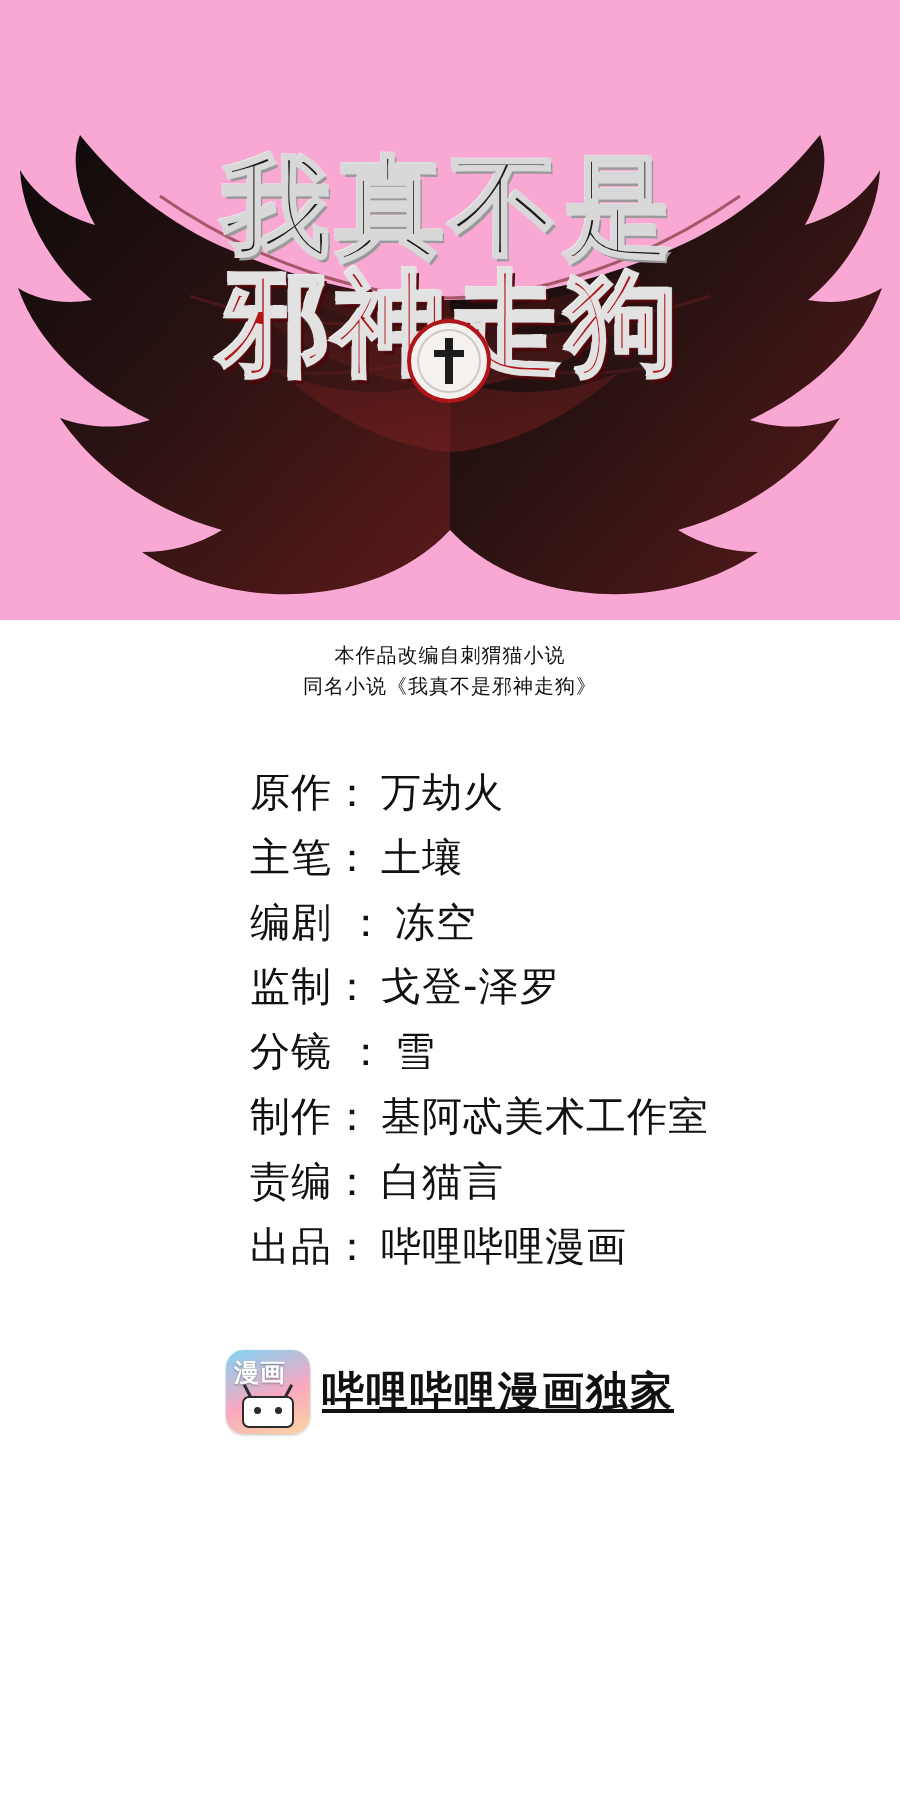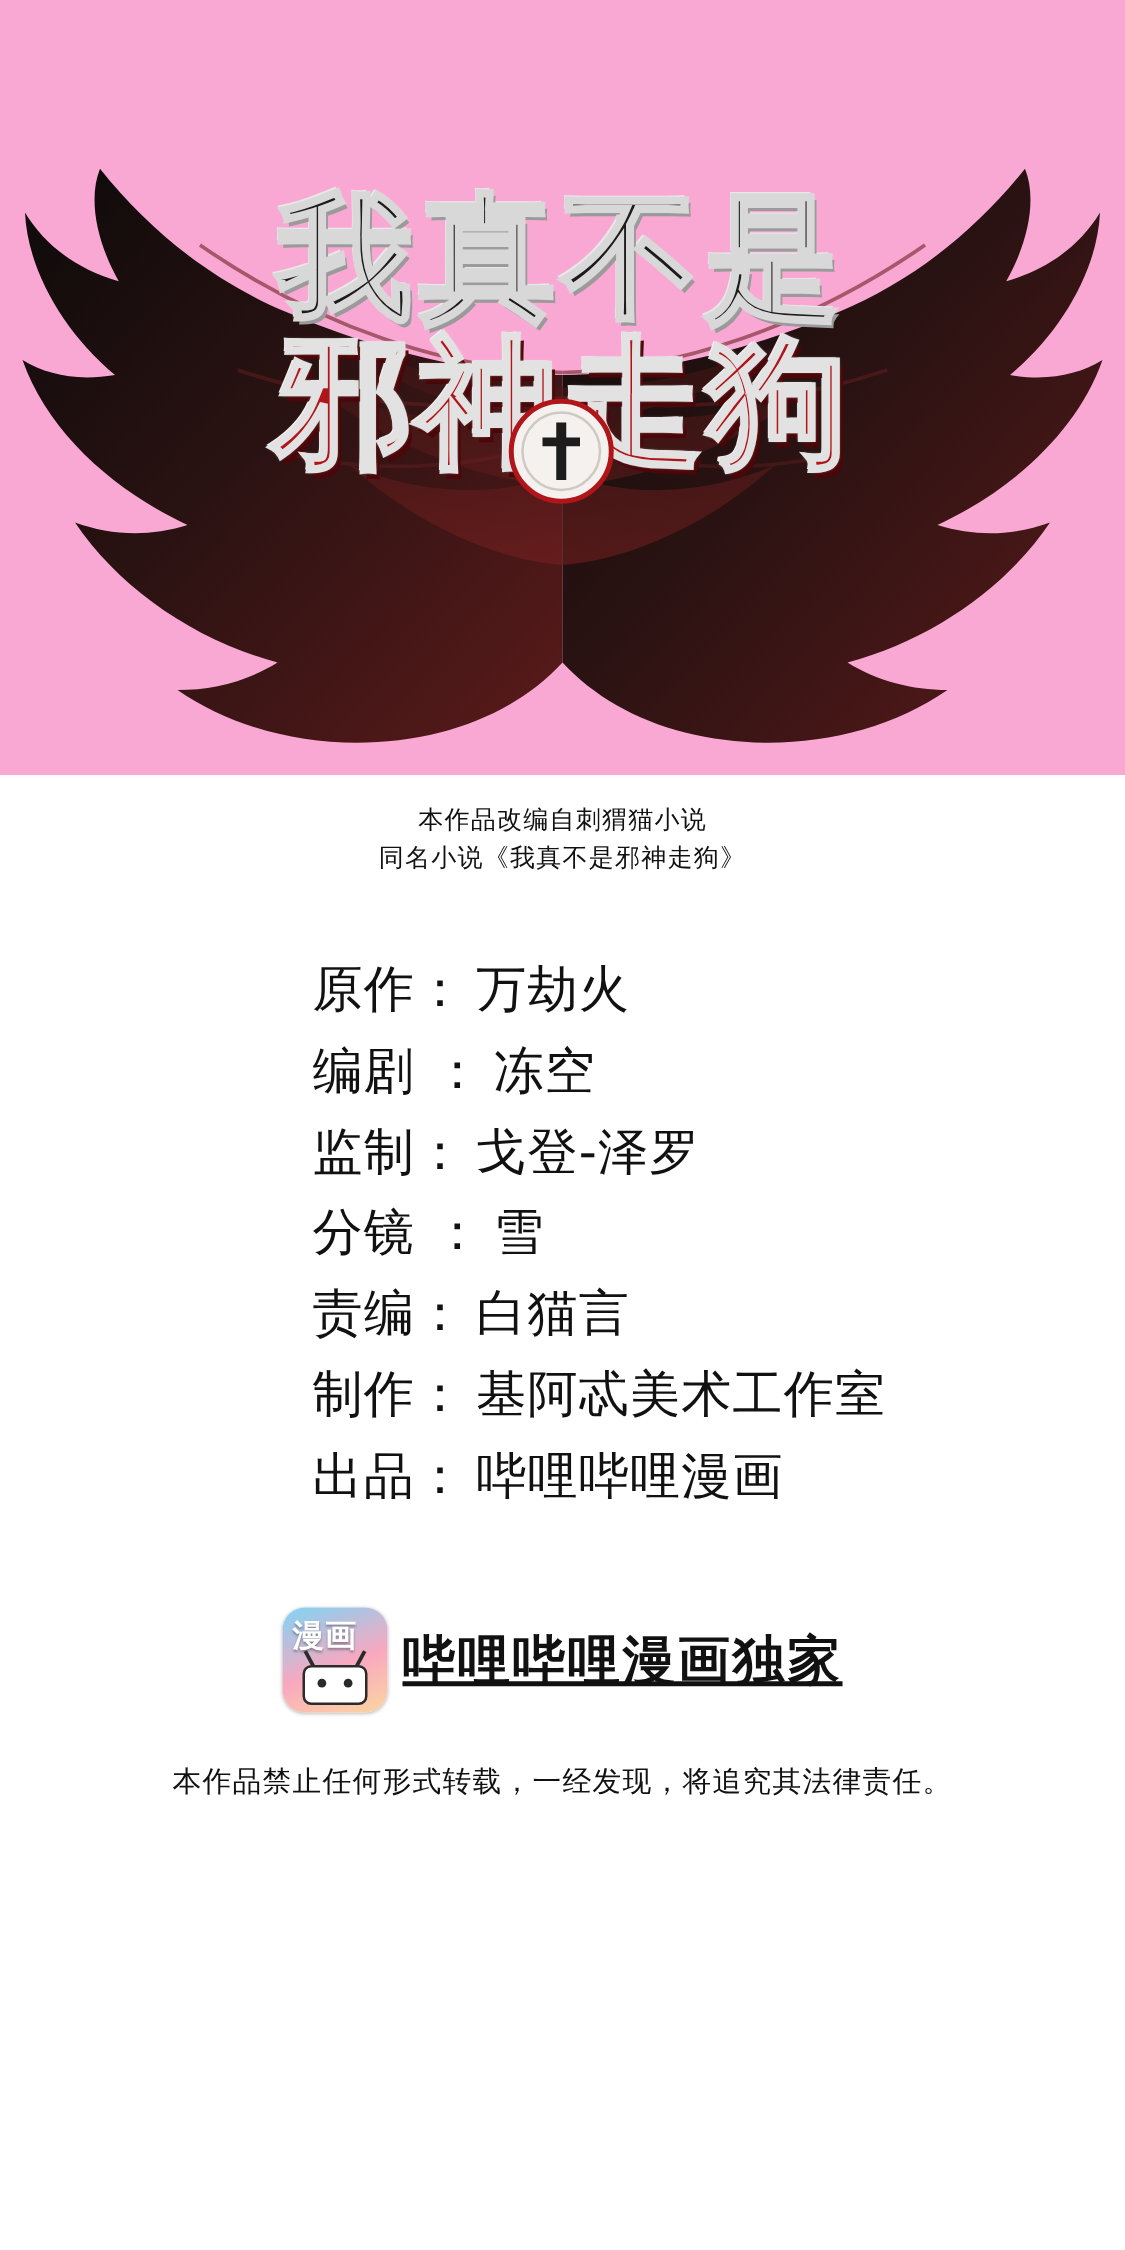--- a/index.html
+++ b/index.html
@@ -290,43 +290,45 @@
   <div class="adapt-note">
     <div>本作品改编自刺猬猫小说</div>
     <div>同名小说《我真不是邪神走狗》</div>
   </div>
 
   <ul class="credits">
     <li>
       <span class="role">原作：</span><span class="value">万劫火</span>
     </li>
     <li>
+      <span class="role">主笔：</span><span class="value">土壤</span>
+    </li>
+    <li>
       <span class="role">编剧 ：</span><span class="value">冻空</span>
     </li>
     <li>
       <span class="role">监制：</span><span class="value">戈登-泽罗</span>
     </li>
     <li>
       <span class="role">分镜 ：</span><span class="value">雪</span>
     </li>
     <li>
+      <span class="role">制作：</span><span class="value">基阿忒美术工作室</span>
+    </li>
+    <li>
       <span class="role">责编：</span><span class="value">白猫言</span>
-    </li>
-    <li>
-      <span class="role">制作：</span><span class="value">基阿忒美术工作室</span>
     </li>
     <li>
       <span class="role">出品：</span><span class="value">哔哩哔哩漫画</span>
     </li>
   </ul>
 
   <div class="exclusive">
     <div class="bili-logo">
       <span class="manhua">漫画</span>
       <span class="ear-l"></span>
       <span class="ear-r"></span>
       <span class="tv"></span>
     </div>
     <div class="exclusive-text">哔哩哔哩漫画独家</div>
   </div>
 
-  <div class="disclaimer">本作品禁止任何形式转载，一经发现，将追究其法律责任。</div>
 </div>
 
 </body></html>

